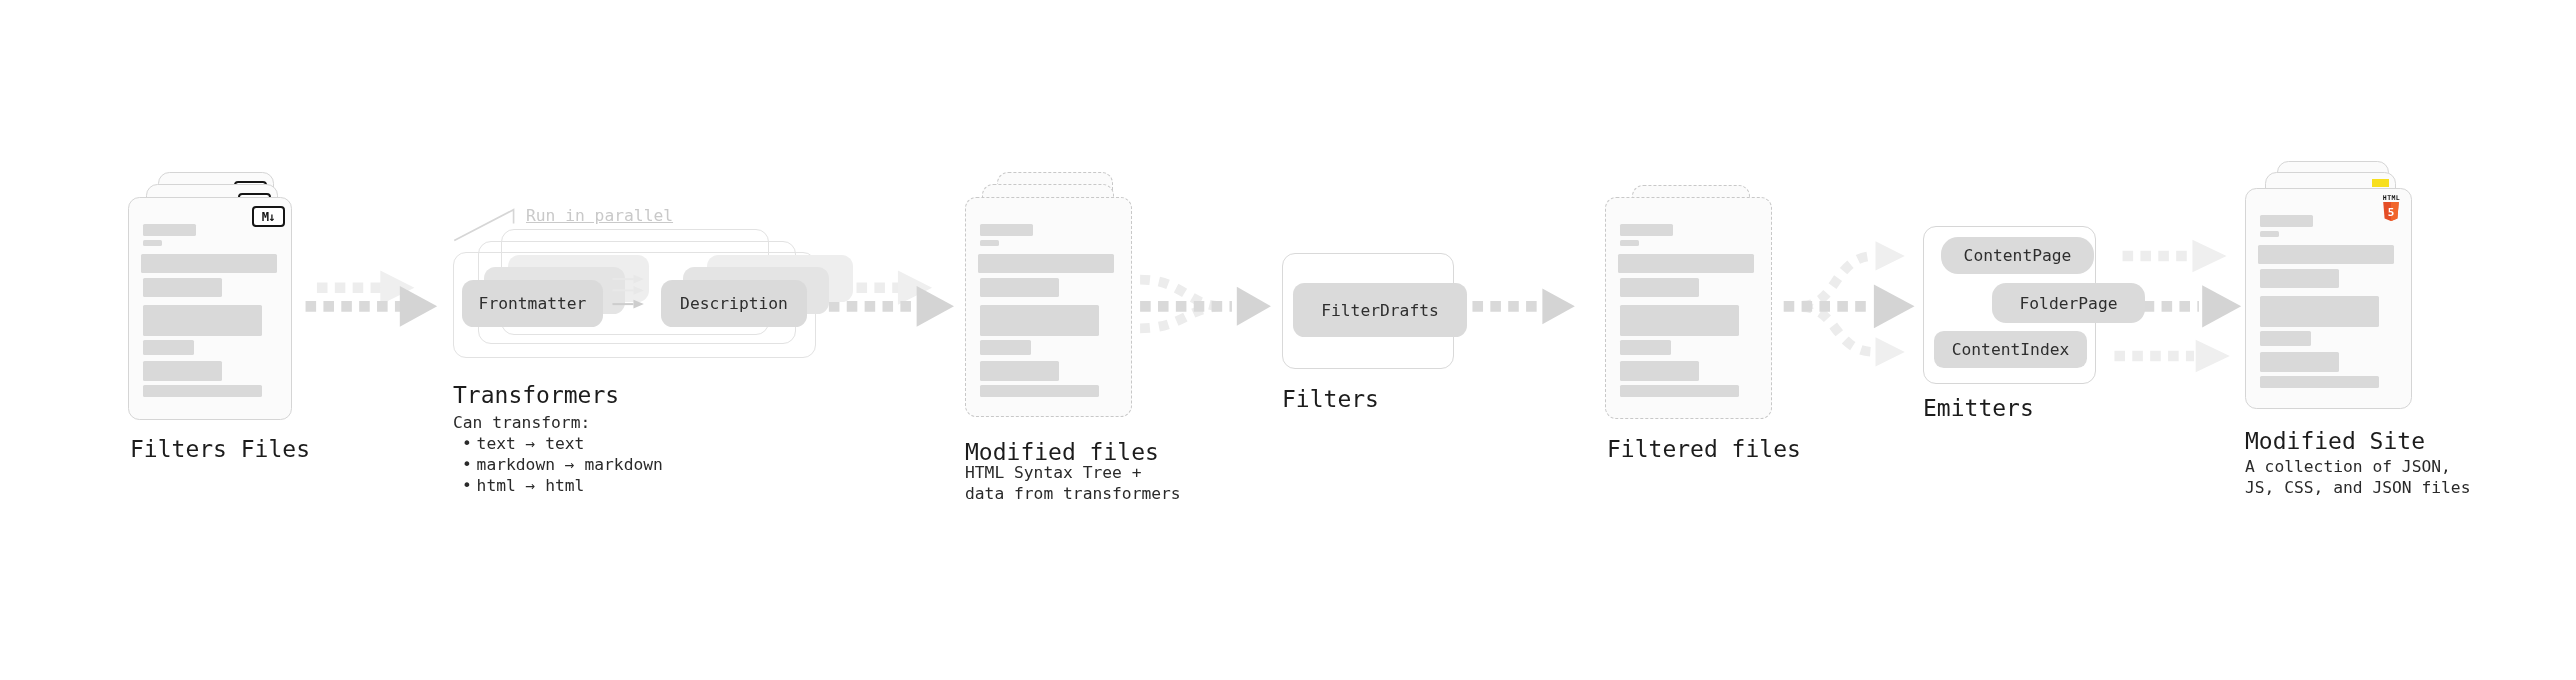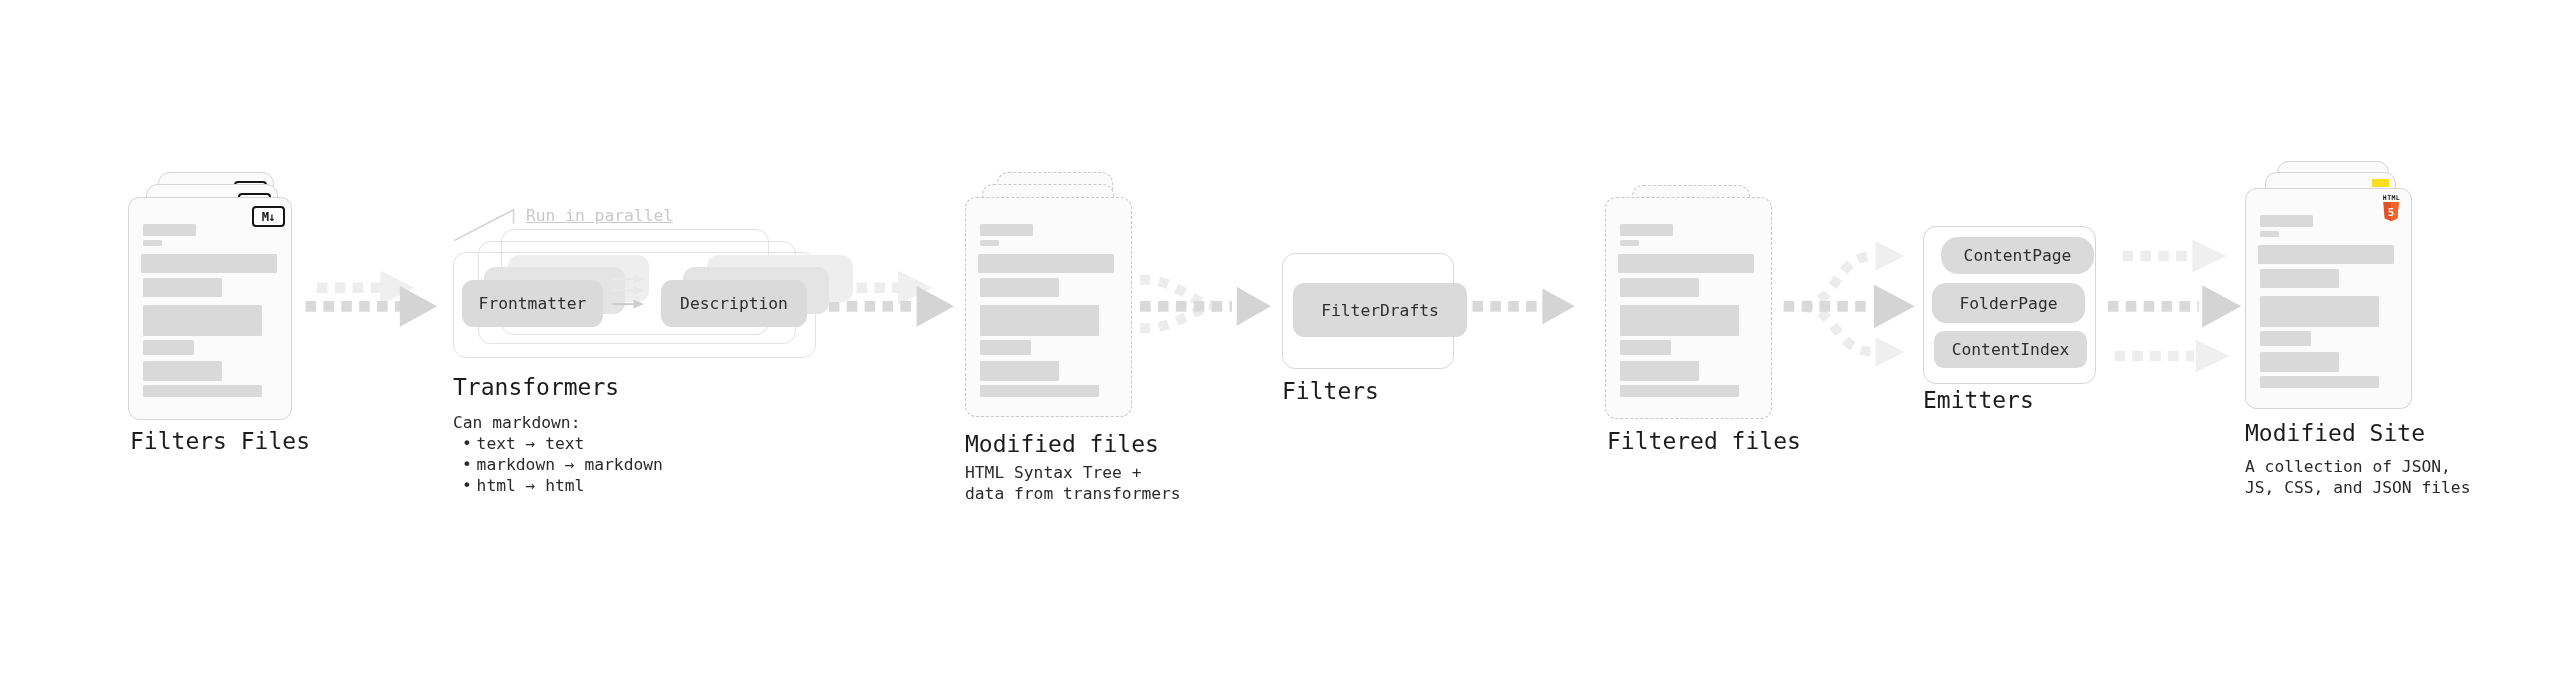--- a/index.html
+++ b/index.html
@@ -41,21 +41,21 @@
   }
   .outline.solid-bg{background:#ffffff;}
   .pill{
     position:absolute;background:#dadada;border-radius:11.4px;box-sizing:border-box;
     display:flex;align-items:center;justify-content:center;
     font-size:16.3px;color:#2e2e2e;z-index:3;
   }
   .pill.l2{background:#e4e4e4;z-index:2;}
   .pill.l3{background:#eeeeee;z-index:2;}
 
-  .heading{position:absolute;font-size:23px;line-height:28px;color:#1c1c1c;z-index:4;white-space:nowrap;}
+  .heading{position:absolute;font-size:23px;line-height:28px;color:#1c1c1c;z-index:4;white-space:nowrap;margin-top:8px;}
   .desc{position:absolute;font-size:16.3px;line-height:21px;color:#2a2a2a;z-index:4;white-space:nowrap;}
   .bullet-row{position:relative;padding-left:23.6px;}
   .bullet{position:absolute;left:9px;}
   .note{position:absolute;font-size:16.3px;line-height:19.5px;color:#c9c9c9;z-index:4;white-space:nowrap;text-decoration:underline;}
   .mini-arrows{position:absolute;z-index:4;}
 </style>
 </head>
 <body>
 
 <div class="canvas">
@@ -141,21 +141,21 @@
     <line x1="8" y1="10" x2="34" y2="10" stroke="#e8e8e8" stroke-width="2.5"></line>
     <polygon points="34,4.5 34,15.5 47,10" fill="#e8e8e8"></polygon>
     <line x1="8" y1="24" x2="34" y2="24" stroke="#e8e8e8" stroke-width="2.5"></line>
     <polygon points="34,18.5 34,29.5 47,24" fill="#e8e8e8"></polygon>
     <line x1="8" y1="41" x2="34" y2="41" stroke="#cdcdcd" stroke-width="2.5"></line>
     <polygon points="34,35.5 34,46.5 47,41" fill="#cdcdcd"></polygon>
   </svg>
 
   <div class="heading" style="left:453px;top:373px;">Transformers</div>
   <div class="desc" style="left:453px;top:412px;">
-    <div>Can markdown:</div>
+    <div>Can transform:</div>
     <div class="bullet-row"><span class="bullet">•</span><span>text → text</span></div>
     <div class="bullet-row"><span class="bullet">•</span><span>markdown → markdown</span></div>
     <div class="bullet-row"><span class="bullet">•</span><span>html → html</span></div>
   </div>
 
   <div class="card dashed" style="left:997px;top:172px;width:116px;height:221px;"></div>
   <div class="card dashed" style="left:982px;top:184px;width:132px;height:221px;"></div>
   <div class="card dashed" style="left:965px;top:197px;width:167px;height:220px;">
       <div class="ph-bar" style="left: 14px; top: 26px; width: 53px; height: 12.2px;"></div>
       <div class="ph-bar" style="left: 14px; top: 42px; width: 18.7px; height: 5.7px;"></div>
@@ -184,21 +184,21 @@
       <div class="ph-bar" style="left: 14px; top: 80px; width: 79px; height: 18.7px;"></div>
       <div class="ph-bar" style="left: 14px; top: 107px; width: 119px; height: 31px;"></div>
       <div class="ph-bar" style="left: 14px; top: 142px; width: 51px; height: 15.4px;"></div>
       <div class="ph-bar" style="left: 14px; top: 163px; width: 79px; height: 19.5px;"></div>
       <div class="ph-bar" style="left: 14px; top: 187px; width: 119px; height: 12.2px;"></div>
     </div>
   <div class="heading" style="left:1607px;top:427px;">Filtered files</div>
 
   <div class="outline solid-bg" style="left:1923px;top:226px;width:173px;height:158px;border-color:#d6d6d6;"></div>
   <div class="pill" style="left:1934px;top:237px;width:153px;height:37px;border-radius:17px;margin-left:7px;">ContentPage</div>
-  <div class="pill" style="left:1932px;top:283px;width:153px;height:40px;border-radius:14px;">FolderPage</div>
+  <div class="pill" style="left:1992px;top:283px;width:153px;height:40px;border-radius:14px;">FolderPage</div>
   <div class="pill" style="left:1934px;top:331px;width:153px;height:37px;border-radius:9.8px;">ContentIndex</div>
   <div class="heading" style="left:1923px;top:386px;">Emitters</div>
 
   <div class="card" style="left:2277px;top:161px;width:112px;height:221px;">
     <div class="css-badge">
       <span class="txt">CSS</span>
       <div class="underline"></div>
     </div>
   </div>
   <div class="card" style="left:2265px;top:172px;width:131px;height:221px;">

